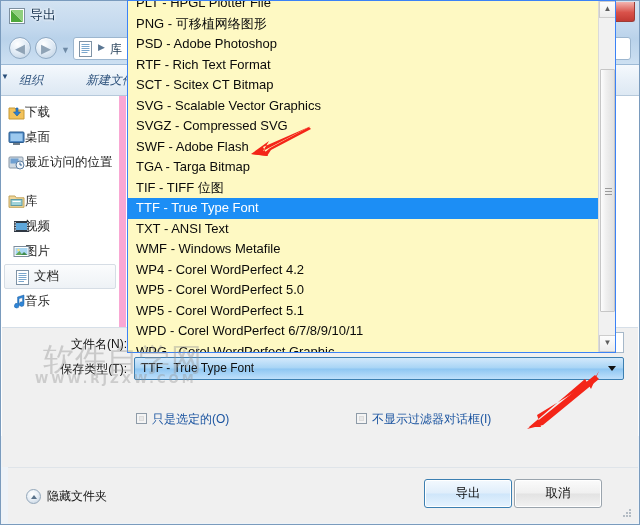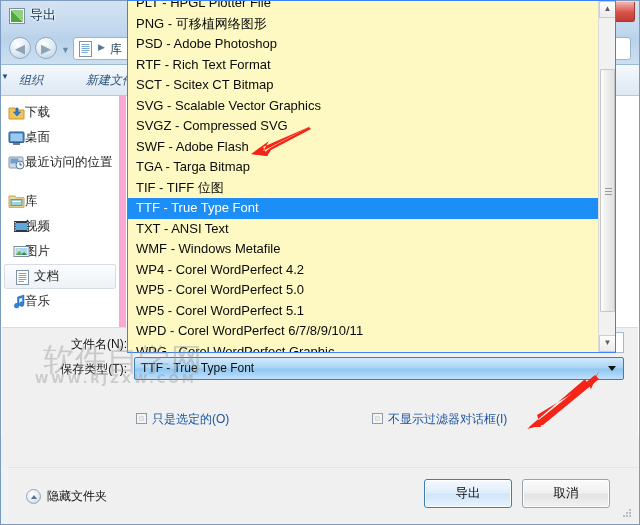--- a/index.html
+++ b/index.html
@@ -170,21 +170,21 @@
     width: 0; height: 0;
     border-left: 4px solid transparent;
     border-right: 4px solid transparent;
     border-top: 5px solid #111111;
   }
   .form-check {
     position: absolute;
     font-size: 12px; color: #1b54a0; line-height: 15px;
   }
   #chk-row-1 { left: 134px; top: 84px; width: 180px; }
-  #chk-row-2 { left: 358px; top: 84px; width: 180px; padding-left: 12px; }
+  #chk-row-2 { left: 342px; top: 84px; width: 180px; padding-left: 12px; }
   .cbox {
     display: inline-block; width: 11px; height: 11px;
     border: 1px solid #8e9ba8; background: #f4f4f4;
     vertical-align: -1px; margin-right: 5px;
   }
   .cbox-inner {
     display:block; width:5px; height:5px; margin:2px; background:#e8e8e8;
     border: 1px solid #dcdcdc;
   }
 
@@ -219,21 +219,21 @@
     display: flex; align-items: center; justify-content: center;
     border-radius: 3px;
   }
   #btn-export {
     right: 126px;
     background: linear-gradient(180deg,#f3f9fe 0%, #e0eefb 48%, #cfe6fa 52%, #e6f3fe 100%);
     border: 1px solid #3c7fb1;
     box-shadow: inset 0 0 0 1px #ffffff;
   }
   #btn-cancel {
-    right: 28px;
+    right: 36px;
     background: linear-gradient(180deg,#fbfbfb 0%, #f0f0f0 48%, #e3e3e3 52%, #f2f2f2 100%);
     border: 1px solid #9aa4ad;
     box-shadow: inset 0 0 0 1px #ffffff;
     align-items: center;
   }
   #resize-grip {
     position: absolute; right: 5px; bottom: 4px; width: 12px; height: 12px;
   }
 
   

